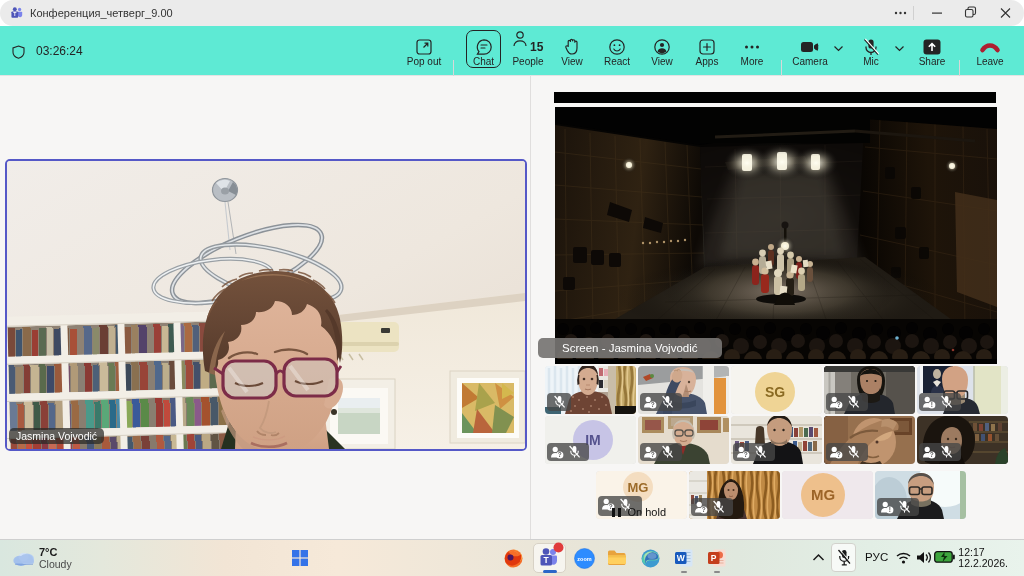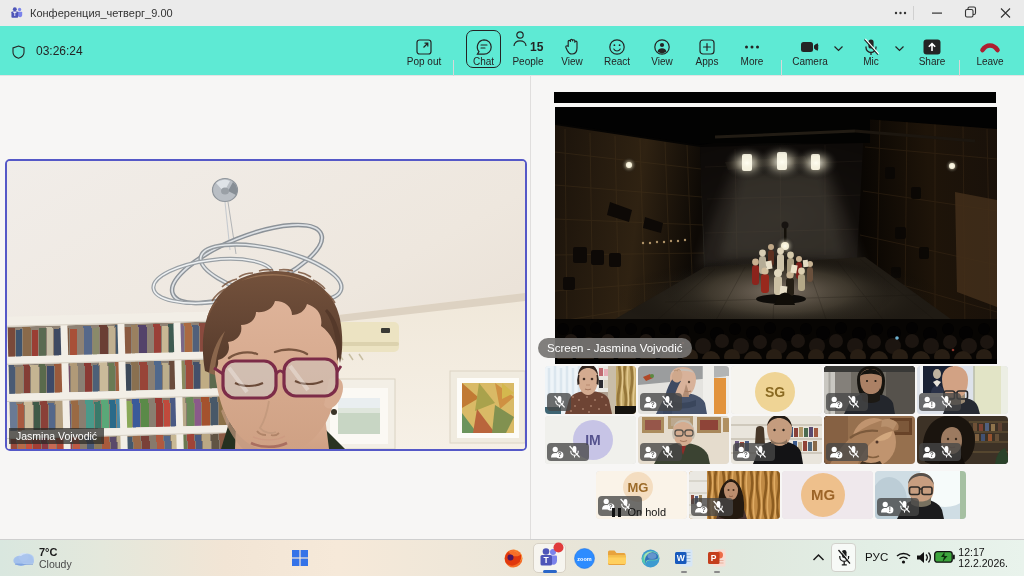--- a/index.html
+++ b/index.html
@@ -1,35 +1,35 @@
 <!DOCTYPE html>
 <html><head>
 <meta charset="utf-8">
 <style>
 * { margin:0; padding:0; box-sizing:border-box; }
 html,body { width:1024px; height:576px; overflow:hidden; font-family:"Liberation Sans",sans-serif; }
 #root { position:relative; width:1024px; height:576px; background:#fff; }
 .abs { position:absolute; }
 
-#titlebar { position:absolute; left:0; top:0; width:1024px; height:26px; background:#ebebeb; }
+#titlebar { position:absolute; left:0; top:0; width:1024px; height:26px; background:#ebebeb;border-radius:13px; }
 #title { position:absolute; left:30px; top:7px; font-size:11px; color:#333; }
 
 #toolbar { position:absolute; left:0; top:26px; width:1024px; height:50px; background:#5eead4; border-bottom:1px solid #e3e3e3;padding-left:40px; }
 .tbtn { position:absolute; top:0; height:50px; text-align:center; color:#242424; }
 .tbtn > svg { margin-top:11px; }
 .tlabel { position:absolute; left:50%; transform:translateX(-50%); top:30px; font-size:10px; color:#242424; white-space:nowrap; }
 .tsep { position:absolute; top:34px; width:1px; height:26px; background:#d8d8d8; }
 
 #content { position:absolute; left:0; top:76px; width:1024px; height:463px; background:#f7f6f5; }
 #divider { position:absolute; left:530px; top:76px; width:1px; height:463px; background:#e0dedd; }
 #maintile { position:absolute; left:5px; top:159px; width:522px; height:292px; border:2px solid #5558c7; border-radius:5px; overflow:hidden; background:#ece5dc; }
-#mainname { position:absolute; left:9px; top:428px; height:16px; background:rgba(40,40,38,0.72); color:#fff; font-size:10.5px; line-height:16px; padding:0 7px; border-radius:0; }
+#mainname { position:absolute; left:9px; top:428px; height:16px; background:rgba(40,40,38,0.72); color:#fff; font-size:10.5px; line-height:16px; padding:0 7px; border-radius:5px; }
 #blackbar { position:absolute; left:554px; top:92px; width:442px; height:11px; background:#000; }
 #stage { position:absolute; left:555px; top:107px; width:442px; height:257px; background:#000; overflow:hidden; }
-#screenlabel { position:absolute; left:538px; top:338px; height:20px; background:rgba(118,116,114,0.92); color:#fff; font-size:11.5px; line-height:20px; padding:0 9px; border-radius:10px; z-index:5; }
+#screenlabel { position:absolute; left:538px; top:338px; height:20px; background:rgba(118,116,114,0.92); color:#fff; font-size:11.5px; line-height:20px; padding:0 24px; border-radius:5px; z-index:5; }
 .tile { position:absolute; width:91px; height:48px; border-radius:4px; overflow:hidden; background:#ddd; }
 .badge { position:absolute; left:2px; bottom:3px; height:18px; background:rgba(70,70,70,0.78); border-radius:4px; display:flex; align-items:center; padding:0 3px; gap:3px; z-index:3; }
 
 #taskbar { position:absolute; left:0; top:539px; width:1024px; height:37px;
   background:linear-gradient(90deg,#d9e7df 0%,#e4e8dc 10%,#f2e5d5 22%,#f6e9d9 33%,#efe7d9 45%,#e7e5d8 58%,#e0e8de 72%,#e2eee5 85%,#e9f3ec 100%);
   border-top:1px solid #cfcfcf; }
 </style>
 </head>
 <body>
 <div id="root">

